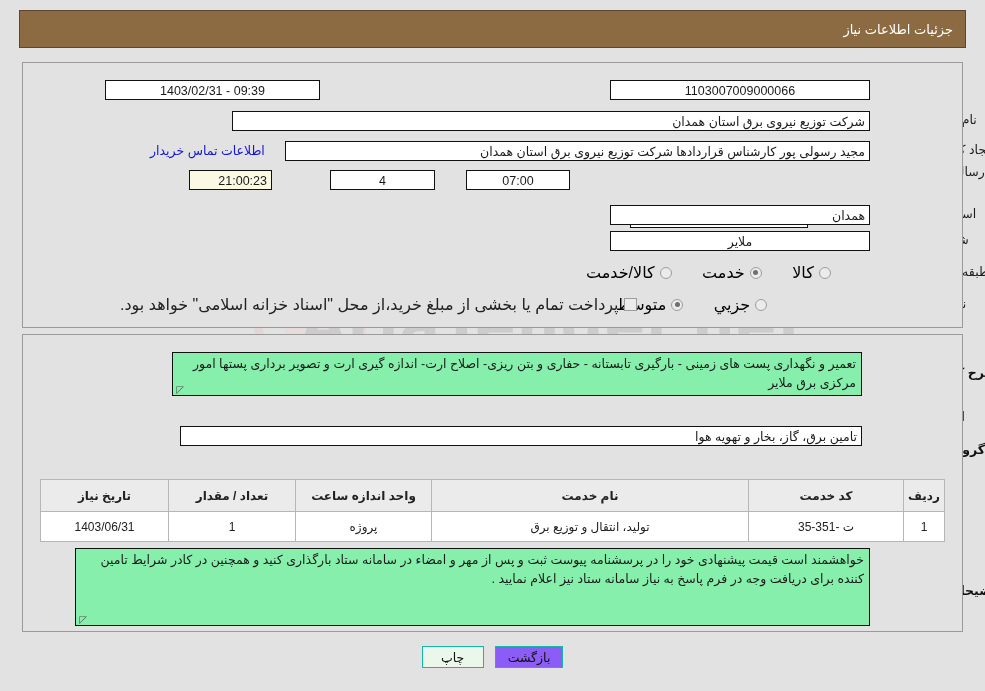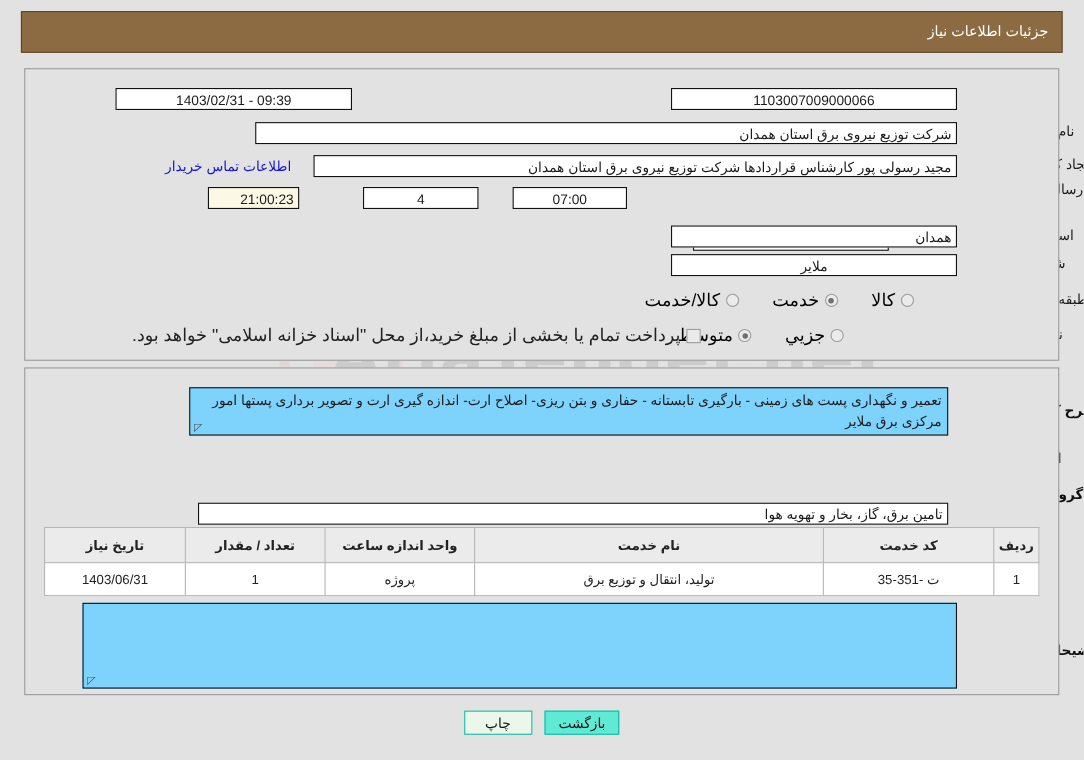--- a/index.html
+++ b/index.html
@@ -143,21 +143,21 @@
     display: inline-block;
     box-sizing: border-box;
     vertical-align: middle;
   }
   .opt { display: inline-flex; align-items: center; gap: 5px; margin-left: 26px; }
   .opt span { font-size: 16px; }
 
   
   .ta {
     border: 1px solid #111;
-    background: #7dd3fc;
+    background: #86efac;
     box-sizing: border-box;
     font-size: 12.5px;
     color: #1a1a1a;
     padding: 2px 5px;
     line-height: 19px;
     position: relative;
     overflow: hidden;
     text-align: right;
   }
   .ta .grip {
@@ -222,21 +222,21 @@
     font-size: 12.5px;
     color: #111;
     cursor: pointer;
     display: inline-flex;
     align-items: center;
     justify-content: center;
     padding: 0 12px;
     box-sizing: border-box;
   }
   .btn-print  { background: #eaf7ea; }
-  .btn-back   { background: #5eead4; text-align: center; }
+  .btn-back   { background: #8b5cf6; text-align: center; }
 </style>
 </head>
 <body>
 
 <div class="page">
 
   <div class="watermark">
     <svg class="wm-shield" viewBox="0 0 120 140">
       <path d="M60 4 L112 24 L112 72 C112 104 88 126 60 136 C32 126 8 104 8 72 L8 24 Z" fill="none" stroke="#e8bdbd" stroke-width="9"></path>
       <path d="M60 34 L86 46 L86 74 C86 92 74 104 60 110 C46 104 34 92 34 74 L34 46 Z" fill="#f3cccc" opacity=".8"></path>
@@ -342,21 +342,21 @@
   <div class="ta" style="position:absolute; left:172px; top:352px; width:690px; height:44px; z-index:3;">
     <span>تعمیر و نگهداری پست های زمینی - بارگیری تابستانه - حفاری و بتن ریزی- اصلاح ارت- اندازه گیری ارت و تصویر برداری پستها امور مرکزی برق ملایر</span>
     <span class="grip">◸</span>
   </div>
 
   <div class="subtitle" style="left:811px; top:409px;">اطلاعات خدمات مورد نیاز</div>
 
   <div class="frow" style="left:910px; top:442px;">
     <span class="bold-lbl">گروه خدمت:</span>
   </div>
-  <div class="box rt" style="position:absolute; left:180px; top:457px; width:682px; z-index:3;">تامین برق، گاز، بخار و تهویه هوا</div>
+  <div class="box rt" style="position:absolute; left:180px; top:426px; width:682px; z-index:3;">تامین برق، گاز، بخار و تهویه هوا</div>
 
   <table class="tbl">
     <thead>
       <tr>
         <th style="width:38px">ردیف</th>
         <th style="width:152px">کد خدمت</th>
         <th>نام خدمت</th>
         <th style="width:133px">واحد اندازه ساعت</th>
         <th style="width:124px">تعداد / مقدار</th>
         <th style="width:125px">تاریخ نیاز</th>
@@ -371,20 +371,21 @@
         <td>1</td>
         <td>1403/06/31</td>
       </tr>
     </tbody>
   </table>
 
   <div class="frow" style="left:900px; top:583px;">
     <span class="bold-lbl">توضیحات خریدار:</span>
   </div>
   <div class="ta" style="position:absolute; left:75px; top:548px; width:795px; height:78px; z-index:3;">
+    <span>خواهشمند است  قیمت پیشنهادی خود را در پرسشنامه پیوست ثبت و پس از مهر و امضاء در سامانه ستاد بارگذاری کنید  و همچنین  در کادر شرایط تامین کننده برای دریافت وجه در فرم پاسخ به نیاز سامانه ستاد نیز اعلام نمایید .</span>
     <span class="grip">◸</span>
   </div>
 
   <div class="footer">
     <div class="btn btn-back">بازگشت</div>
     <div class="btn btn-print">چاپ</div>
   </div>
 
 </div>
 

